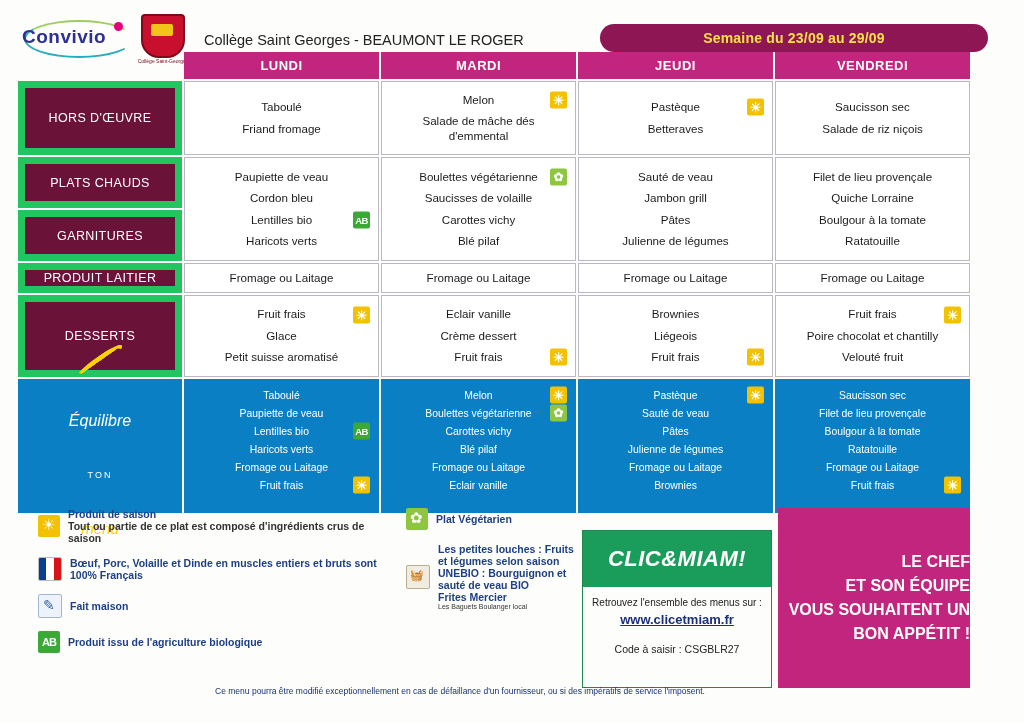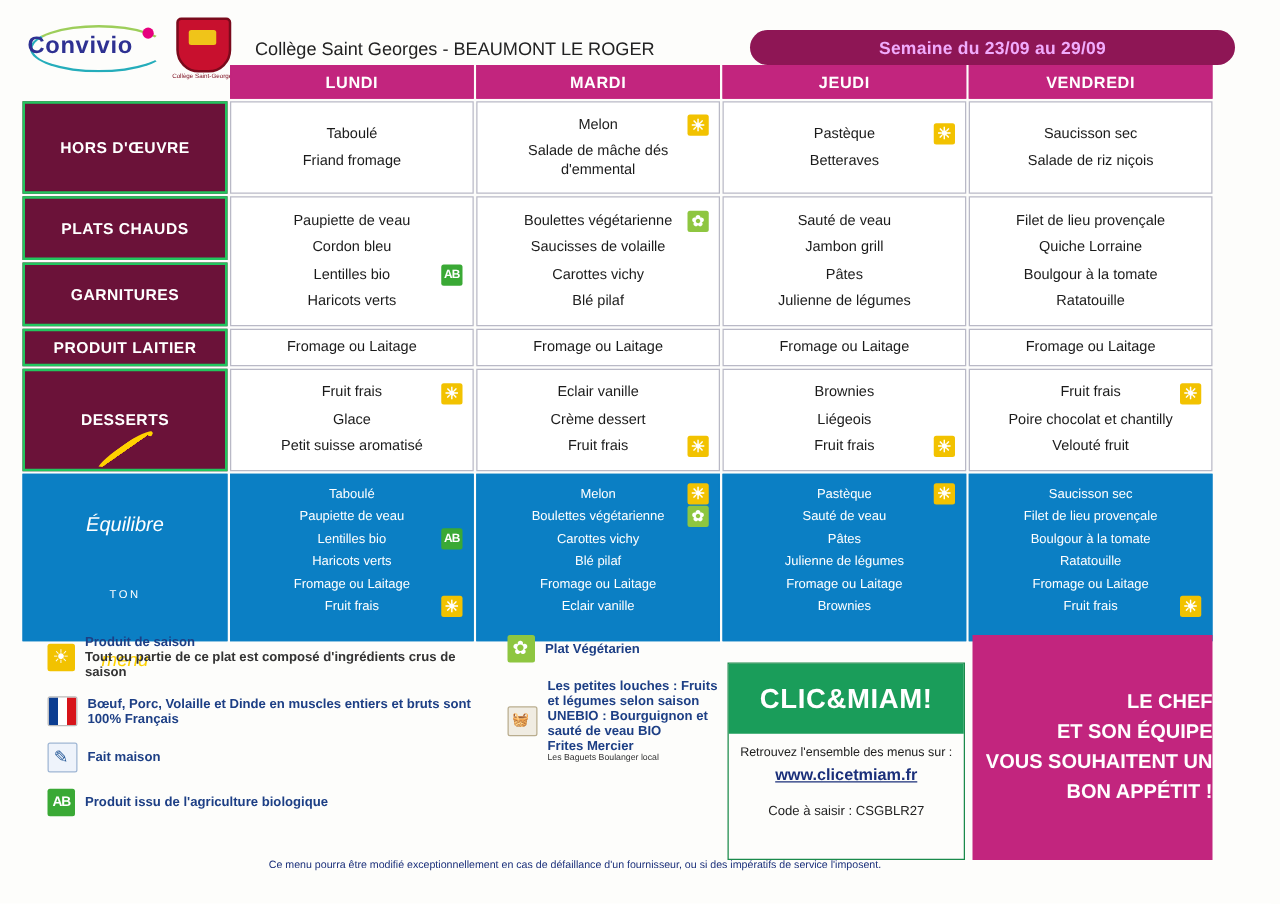--- a/index.html
+++ b/index.html
@@ -108,21 +108,21 @@
     font-size: 14.5px;
     color: #222;
   }
   .week-banner {
     position: absolute;
     left: 582px;
     top: 14px;
     width: 388px;
     height: 28px;
     background: #8e1655;
-    color: #f0abfc;
+    color: #fde047;
     font-size: 14px;
     font-weight: bold;
     display: flex;
     align-items: center;
     justify-content: center;
     letter-spacing: .2px;
     border-radius: 14px;
   }
 
   
@@ -139,24 +139,24 @@
   }
   .lbl-cell {
     width: 164px;
     flex: 0 0 164px;
     background: #6b1239;
     color: #ffffff;
     display: flex;
     align-items: center;
     justify-content: center;
     text-align: center;
-    font-weight: bold;
+    font-weight: normal;
     font-size: 12.5px;
     letter-spacing: .4px;
-    border: 2px solid #22c55e;
+    border: 7px solid #22c55e;
     box-sizing: border-box;
   }
   .day-head {
     flex: 1 1 0;
     background: #c2257e;
     color: #fff;
     font-weight: bold;
     font-size: 13px;
     text-align: center;
     padding: 5px 0;
@@ -318,20 +318,21 @@
   .clic-top {
     background: #1a9d5a;
     height: 56px;
     color: #ffffff;
     font-weight: bold;
     font-size: 22px;
     display: flex;
     align-items: center;
     justify-content: center;
     letter-spacing: .5px;
+    font-style: italic;
   }
   .clic-body { padding: 10px 6px 0; font-size: 10px; color: #222; }
   .clic-url { font-size: 13px; font-weight: bold; color: #1a2f7a; text-decoration: underline; margin-top: 4px; display: block; }
   .clic-code { margin-top: 16px; font-size: 10.5px; color: #222; }
 
   
   .chef {
     position: absolute;
     left: 778px;
     top: 508px;

